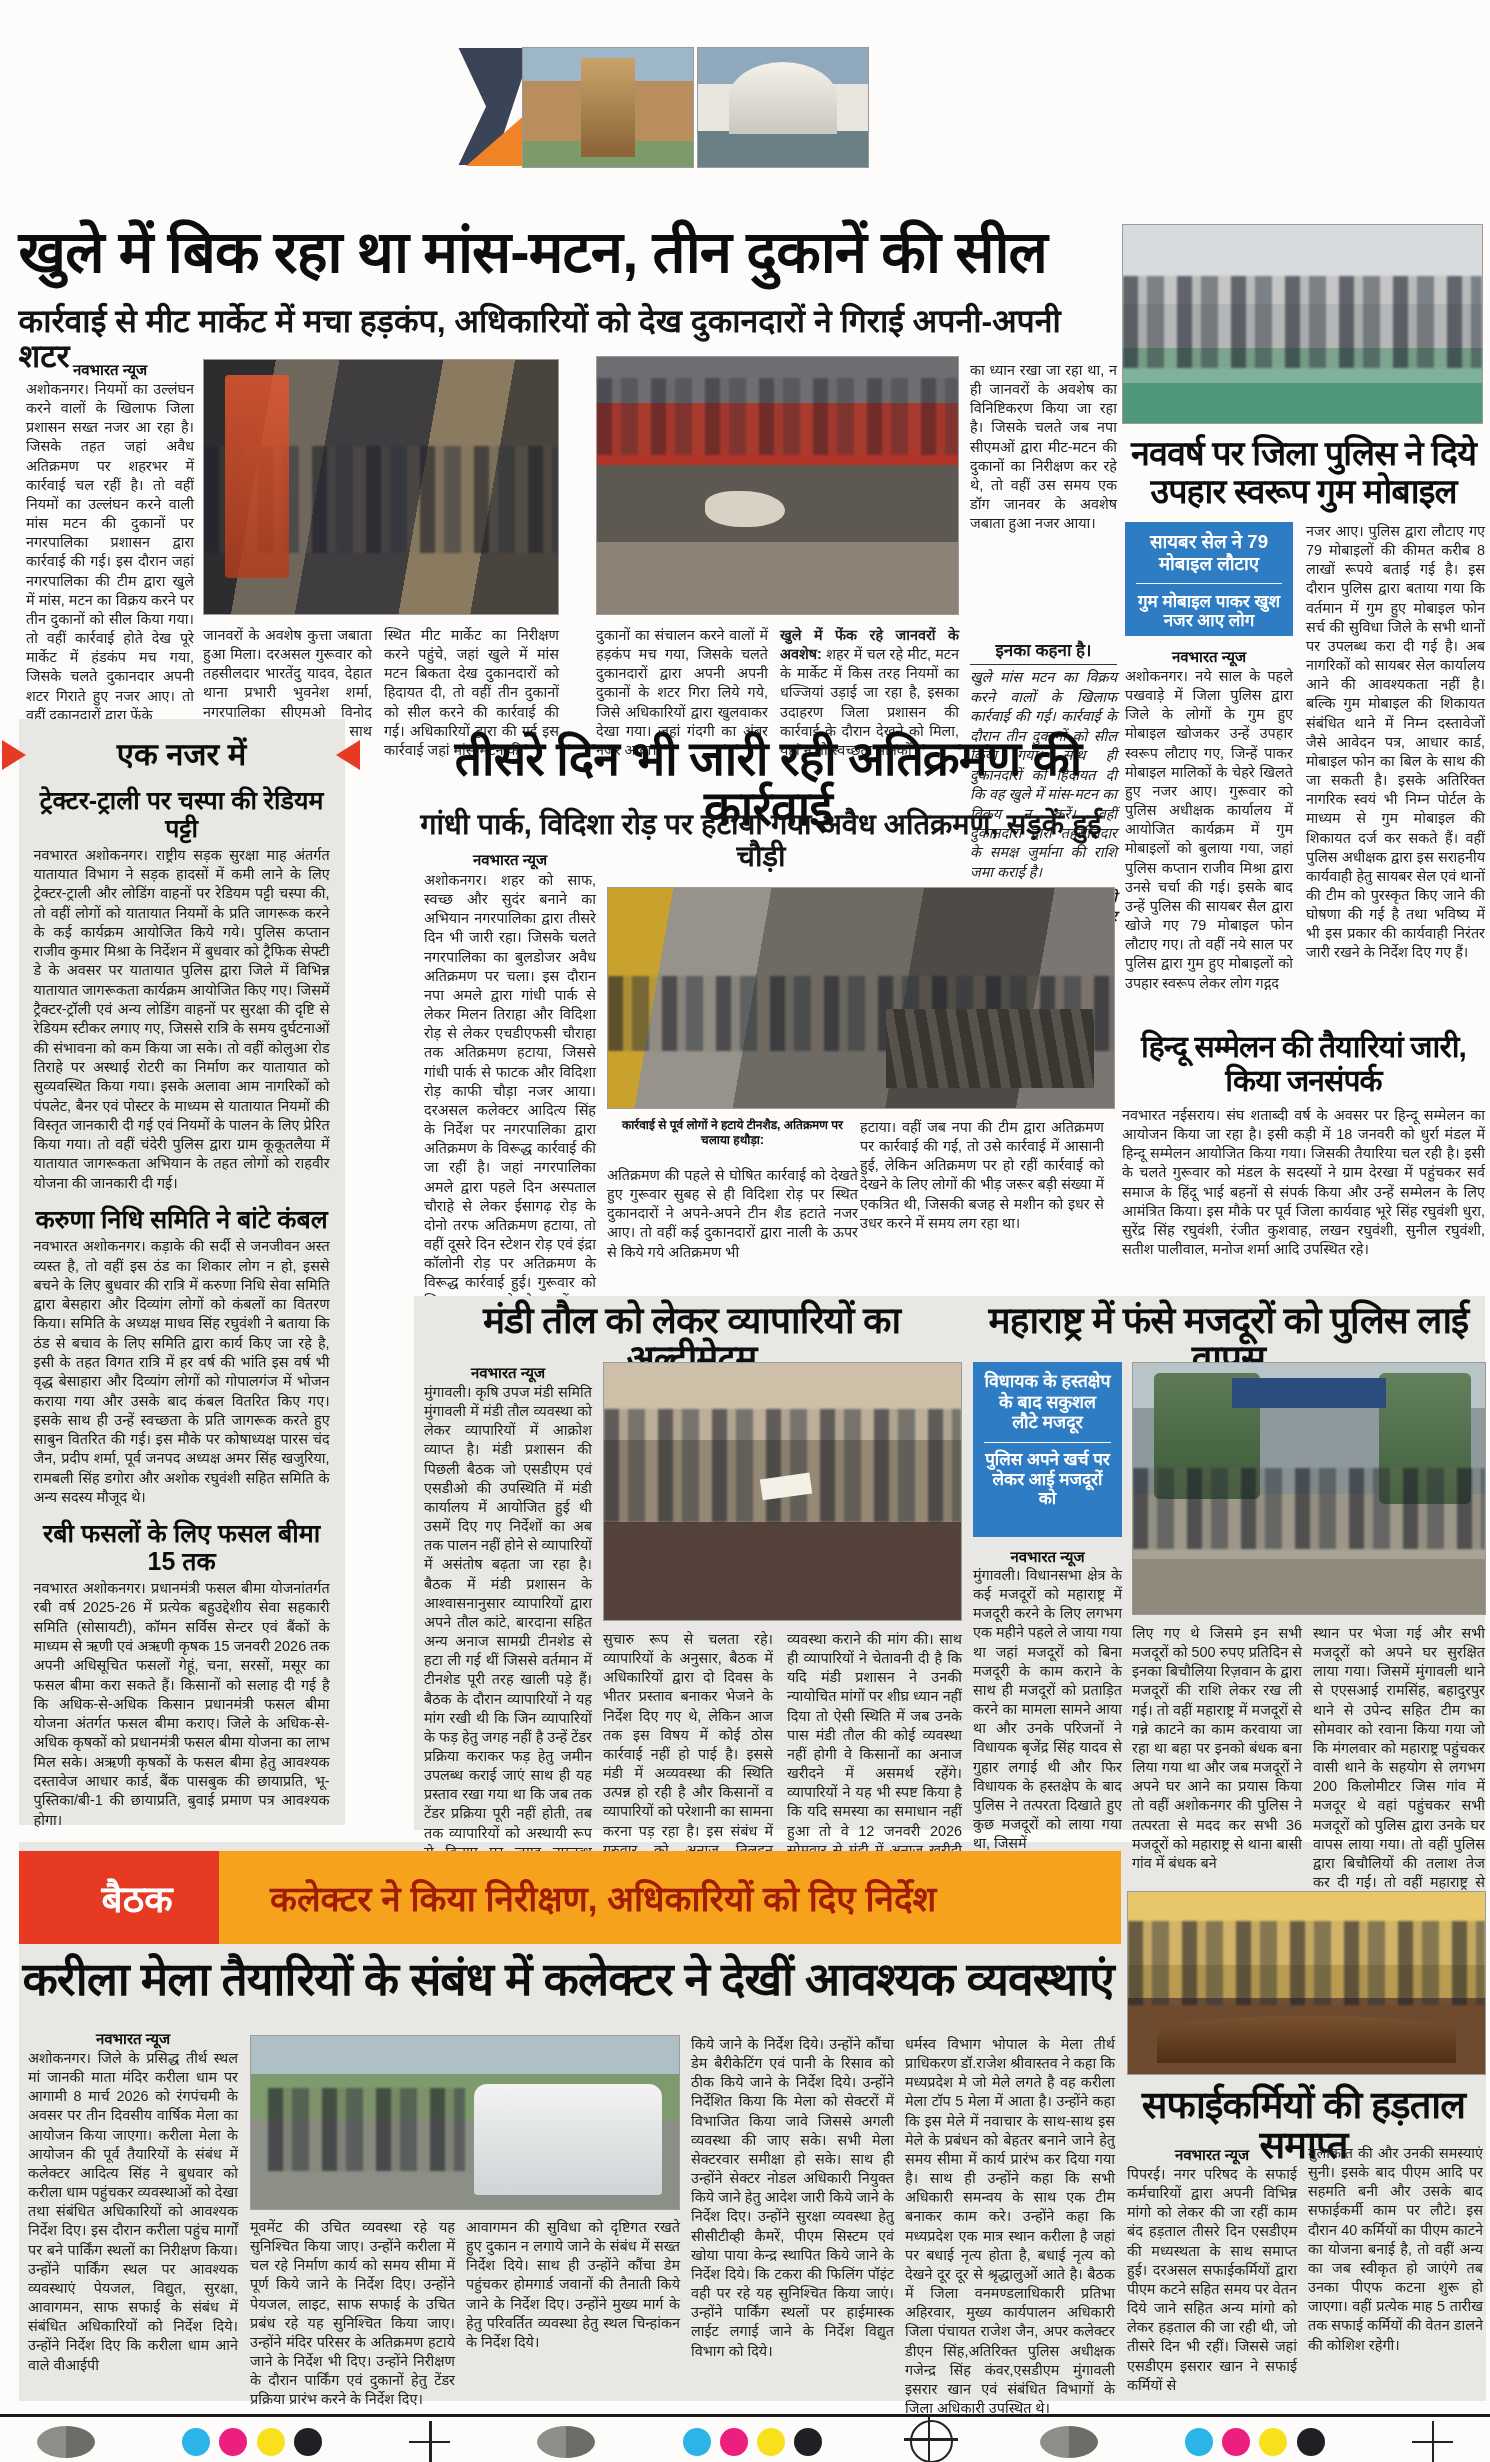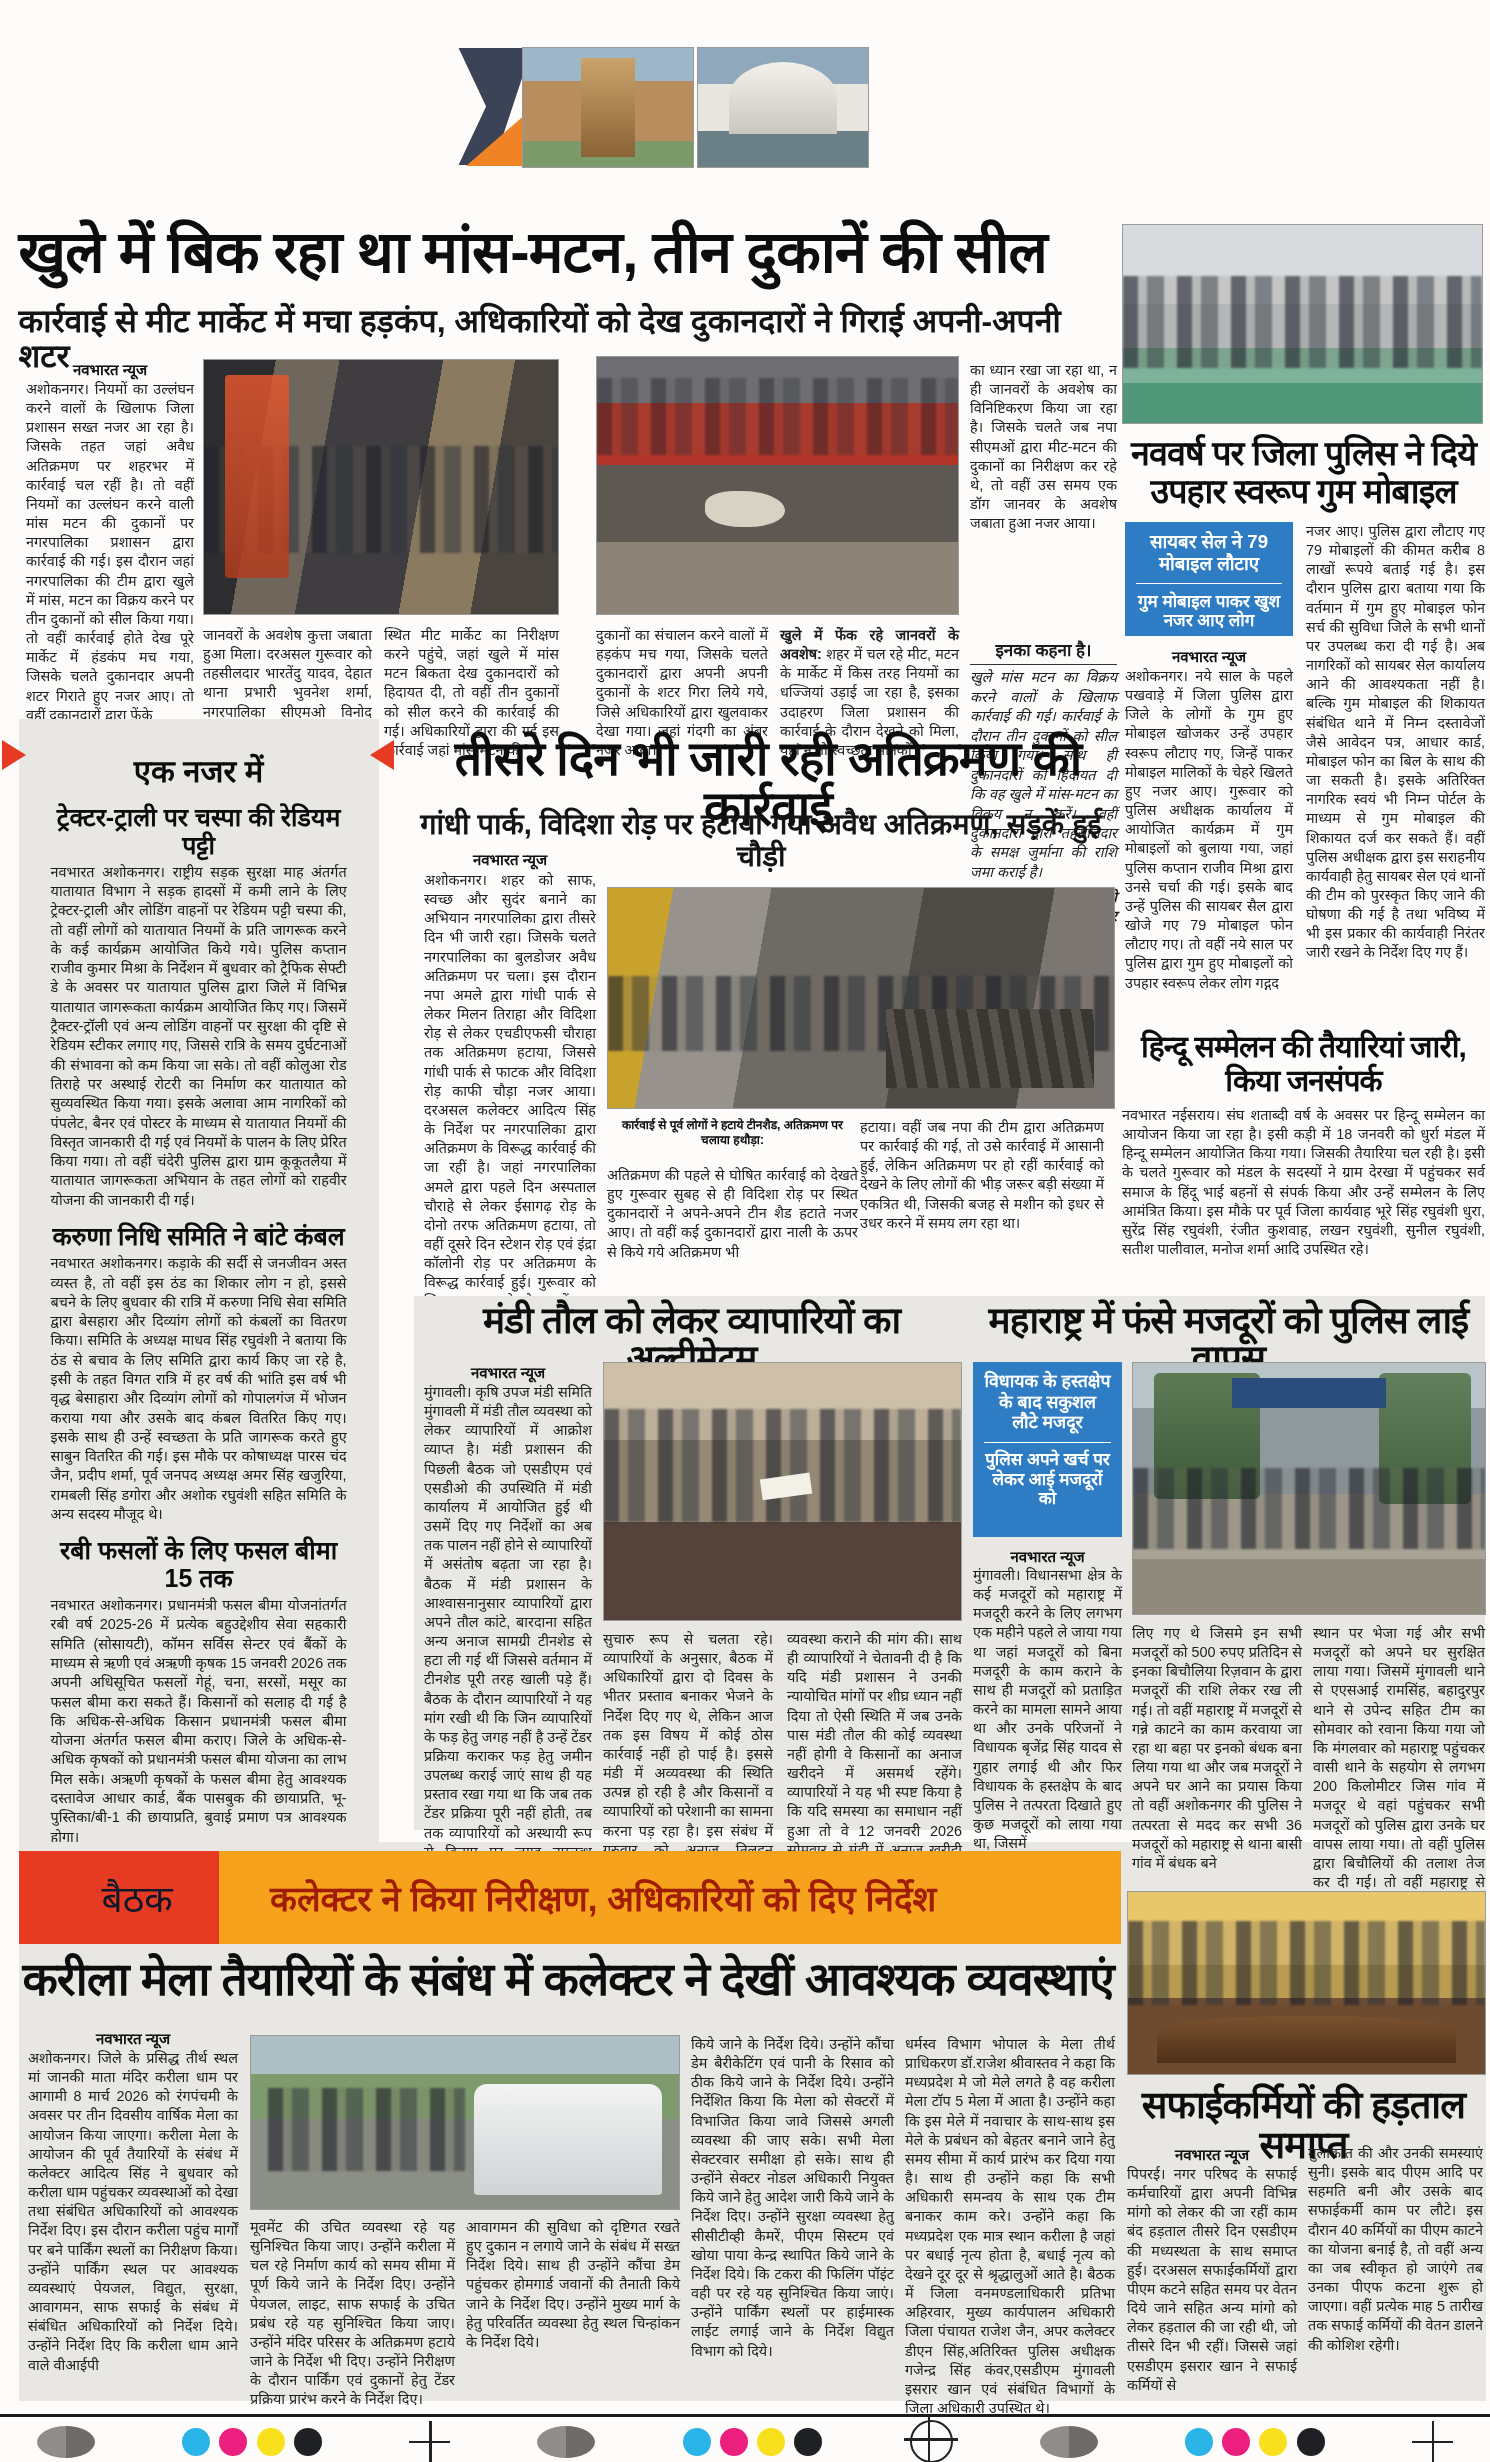--- a/index.html
+++ b/index.html
@@ -98,21 +98,21 @@
     <div class="abs byline" style="left:1125px;top:646px;width:168px;">नवभारत न्यूज</div>
     <div class="col" style="left:1125px;top:667px;width:168px;height:358px;">अशोकनगर। नये साल के पहले पखवाड़े में जिला पुलिस द्वारा जिले के लोगों के गुम हुए मोबाइल खोजकर उन्हें उपहार स्वरूप लौटाए गए, जिन्हें पाकर मोबाइल मालिकों के चेहरे खिलते हुए नजर आए। गुरूवार को पुलिस अधीक्षक कार्यालय में आयोजित कार्यक्रम में गुम मोबाइलों को बुलाया गया, जहां पुलिस कप्तान राजीव मिश्रा द्वारा उनसे चर्चा की गई। इसके बाद उन्हें पुलिस की सायबर सैल द्वारा खोजे गए 79 मोबाइल फोन लौटाए गए। तो वहीं नये साल पर पुलिस द्वारा गुम हुए मोबाइलों को उपहार स्वरूप लेकर लोग गद्गद</div>
     <div class="col" style="left:1306px;top:522px;width:179px;height:503px;">नजर आए। पुलिस द्वारा लौटाए गए 79 मोबाइलों की कीमत करीब 8 लाखों रूपये बताई गई है। इस दौरान पुलिस द्वारा बताया गया कि वर्तमान में गुम हुए मोबाइल फोन सर्च की सुविधा जिले के सभी थानों पर उपलब्ध करा दी गई है। अब नागरिकों को सायबर सेल कार्यालय आने की आवश्यकता नहीं है। बल्कि गुम मोबाइल की शिकायत संबंधित थाने में निम्न दस्तावेजों जैसे आवेदन पत्र, आधार कार्ड, मोबाइल फोन का बिल के साथ की जा सकती है। इसके अतिरिक्त नागरिक स्वयं भी निम्न पोर्टल के माध्यम से गुम मोबाइल की शिकायत दर्ज कर सकते हैं। वहीं पुलिस अधीक्षक द्वारा इस सराहनीय कार्यवाही हेतु सायबर सेल एवं थानों की टीम को पुरस्कृत किए जाने की घोषणा की गई है तथा भविष्य में भी इस प्रकार की कार्यवाही निरंतर जारी रखने के निर्देश दिए गए हैं।</div>
   </div>
 
   <div>
     <div class="abs h-main" style="left:1122px;top:1030px;width:363px;font-size:30px;text-align:center;line-height:1.12;">हिन्दू सम्मेलन की तैयारियां जारी, किया जनसंपर्क</div>
     <div class="col" style="left:1122px;top:1106px;width:363px;height:182px;">नवभारत नईसराय। संघ शताब्दी वर्ष के अवसर पर हिन्दू सम्मेलन का आयोजन किया जा रहा है। इसी कड़ी में 18 जनवरी को धुर्रा मंडल में हिन्दू सम्मेलन आयोजित किया गया। जिसकी तैयारिया चल रही है। इसी के चलते गुरूवार को मंडल के सदस्यों ने ग्राम देरखा में पहुंचकर सर्व समाज के हिंदू भाई बहनों से संपर्क किया और उन्हें सम्मेलन के लिए आमंत्रित किया। इस मौके पर पूर्व जिला कार्यवाह भूरे सिंह रघुवंशी धुरा, सुरेंद्र सिंह रघुवंशी, रंजीत कुशवाह, लखन रघुवंशी, सुनील रघुवंशी, सतीश पालीवाल, मनोज शर्मा आदि उपस्थित रहे।</div>
   </div>
 
-  <div class="abs graypanel" style="left:18.6px;top:719px;width:326px;height:1106px;padding:17px;">
+  <div class="abs graypanel" style="left:18.6px;top:719px;width:326px;height:1106px;padding:0;">
     <div class="abs arrow-r" style="left:-17px;top:20.5px;"></div>
     <div class="abs arrow-l" style="right:-15px;top:20.5px;"></div>
     <div style="font-weight:800;text-align:center;font-size:31px;padding-top:13px;color:#0b0b0b;">एक नजर में</div>
 
     <div style="padding:0 15px;">
       <div>
         <div class="g-head">ट्रेक्टर-ट्राली पर चस्पा की रेडियम पट्टी</div>
         <div class="g-body">नवभारत अशोकनगर। राष्ट्रीय सड़क सुरक्षा माह अंतर्गत यातायात विभाग ने सड़क हादसों में कमी लाने के लिए ट्रेक्टर-ट्राली और लोडिंग वाहनों पर रेडियम पट्टी चस्पा की, तो वहीं लोगों को यातायात नियमों के प्रति जागरूक करने के कई कार्यक्रम आयोजित किये गये। पुलिस कप्तान राजीव कुमार मिश्रा के निर्देशन में बुधवार को ट्रैफिक सेफ्टी डे के अवसर पर यातायात पुलिस द्वारा जिले में विभिन्न यातायात जागरूकता कार्यक्रम आयोजित किए गए। जिसमें ट्रैक्टर-ट्रॉली एवं अन्य लोडिंग वाहनों पर सुरक्षा की दृष्टि से रेडियम स्टीकर लगाए गए, जिससे रात्रि के समय दुर्घटनाओं की संभावना को कम किया जा सके। तो वहीं कोलुआ रोड तिराहे पर अस्थाई रोटरी का निर्माण कर यातायात को सुव्यवस्थित किया गया। इसके अलावा आम नागरिकों को पंपलेट, बैनर एवं पोस्टर के माध्यम से यातायात नियमों की विस्तृत जानकारी दी गई एवं नियमों के पालन के लिए प्रेरित किया गया। तो वहीं चंदेरी पुलिस द्वारा ग्राम कूकूतलैया में यातायात जागरूकता अभियान के तहत लोगों को राहवीर योजना की जानकारी दी गई।</div>
       </div>
       <div>
@@ -177,21 +177,21 @@
       <div class="crowd" style="top:42%;height:32%;"></div>
     </div>
     <div class="col" style="left:1132px;top:1624px;width:170px;height:201px;">लिए गए थे जिसमे इन सभी मजदूरों को 500 रुपए प्रतिदिन से इनका बिचौलिया रिज़वान के द्वारा मजदूरों की राशि लेकर रख ली गई। तो वहीं महाराष्ट्र में मजदूरों से गन्ने काटने का काम करवाया जा रहा था बहा पर इनको बंधक बना लिया गया था और जब मजदूरों ने अपने घर आने का प्रयास किया तो वहीं अशोकनगर की पुलिस ने तत्परता से मदद कर सभी 36 मजदूरों को महाराष्ट्र से थाना बासी गांव में बंधक बने</div>
     <div class="col" style="left:1313px;top:1624px;width:172px;height:201px;">स्थान पर भेजा गई और सभी मजदूरों को अपने घर सुरक्षित लाया गया। जिसमें मुंगावली थाने से एएसआई रामसिंह, बहादुरपुर थाने से उपेन्द सहित टीम का सोमवार को रवाना किया गया जो कि मंगलवार को महाराष्ट्र पहुंचकर वासी थाने के सहयोग से लगभग 200 किलोमीटर जिस गांव में मजदूर थे वहां पहुंचकर सभी मजदूरों को पुलिस द्वारा उनके घर वापस लाया गया। तो वहीं पुलिस द्वारा बिचौलियों की तलाश तेज कर दी गई। तो वहीं महाराष्ट्र से लौटे मजदूर अपने घर पहुंचकर खुशी जताते नजर आए।</div>
   </div>
 
   <div class="abs graypanel" style="left:18.6px;top:1842px;width:1467px;height:559px;z-index:0;"></div>
 
   <div style="position:relative;z-index:1;">
     <div class="abs" style="left:18.6px;top:1851px;width:200px;height:93px;background:#e63a23;display:flex;align-items:center;justify-content:center;">
-      <span style="color:#0f172a;font-weight:400;font-size:37px;margin-left:37px;">बैठक</span>
+      <span style="color:#ffffff;font-weight:700;font-size:37px;margin-left:37px;">बैठक</span>
     </div>
     <div class="abs" style="left:219px;top:1851px;width:902px;height:93px;background:#f6a21d;display:flex;align-items:center;padding-left:51px;box-sizing:border-box;">
       <span style="color:#a01c02;font-weight:800;font-size:35px;">कलेक्टर ने किया निरीक्षण, अधिकारियों को दिए निर्देश</span>
     </div>
     <div class="abs h-main" style="left:18.6px;top:1956px;width:1099px;font-size:46px;text-align:center;">करीला मेला तैयारियों के संबंध में कलेक्टर ने देखीं आवश्यक व्यवस्थाएं</div>
     <div class="abs byline" style="left:28px;top:2028px;width:210px;">नवभारत न्यूज</div>
     <div class="col" style="left:28px;top:2049px;width:210px;height:340px;">अशोकनगर। जिले के प्रसिद्ध तीर्थ स्थल मां जानकी माता मंदिर करीला धाम पर आगामी 8 मार्च 2026 को रंगपंचमी के अवसर पर तीन दिवसीय वार्षिक मेला का आयोजन किया जाएगा। करीला मेला के आयोजन की पूर्व तैयारियों के संबंध में कलेक्टर आदित्य सिंह ने बुधवार को करीला धाम पहुंचकर व्यवस्थाओं को देखा तथा संबंधित अधिकारियों को आवश्यक निर्देश दिए। इस दौरान करीला पहुंच मार्गों पर बने पार्किंग स्थलों का निरीक्षण किया। उन्होंने पार्किंग स्थल पर आवश्यक व्यवस्थाएं पेयजल, विद्युत, सुरक्षा, आवागमन, साफ सफाई के संबंध में संबंधित अधिकारियों को निर्देश दिये। उन्होंने निर्देश दिए कि करीला धाम आने वाले वीआईपी</div>
     <div class="photo" style="left:250px;top:2035px;width:430px;height:175px;background:linear-gradient(180deg,#aebfc6 0 22%,#7e9b6d 22% 48%,#8c8f85 48% 100%);">
       <div class="abs" style="left:52%;top:28%;width:44%;height:64%;background:linear-gradient(180deg,#f2f3f2,#cfd4d6);border-radius:13px 13px 3.7px 3.7px;"></div>
       <div class="crowd" style="left:4%;right:50%;top:30%;height:48%;"></div>

